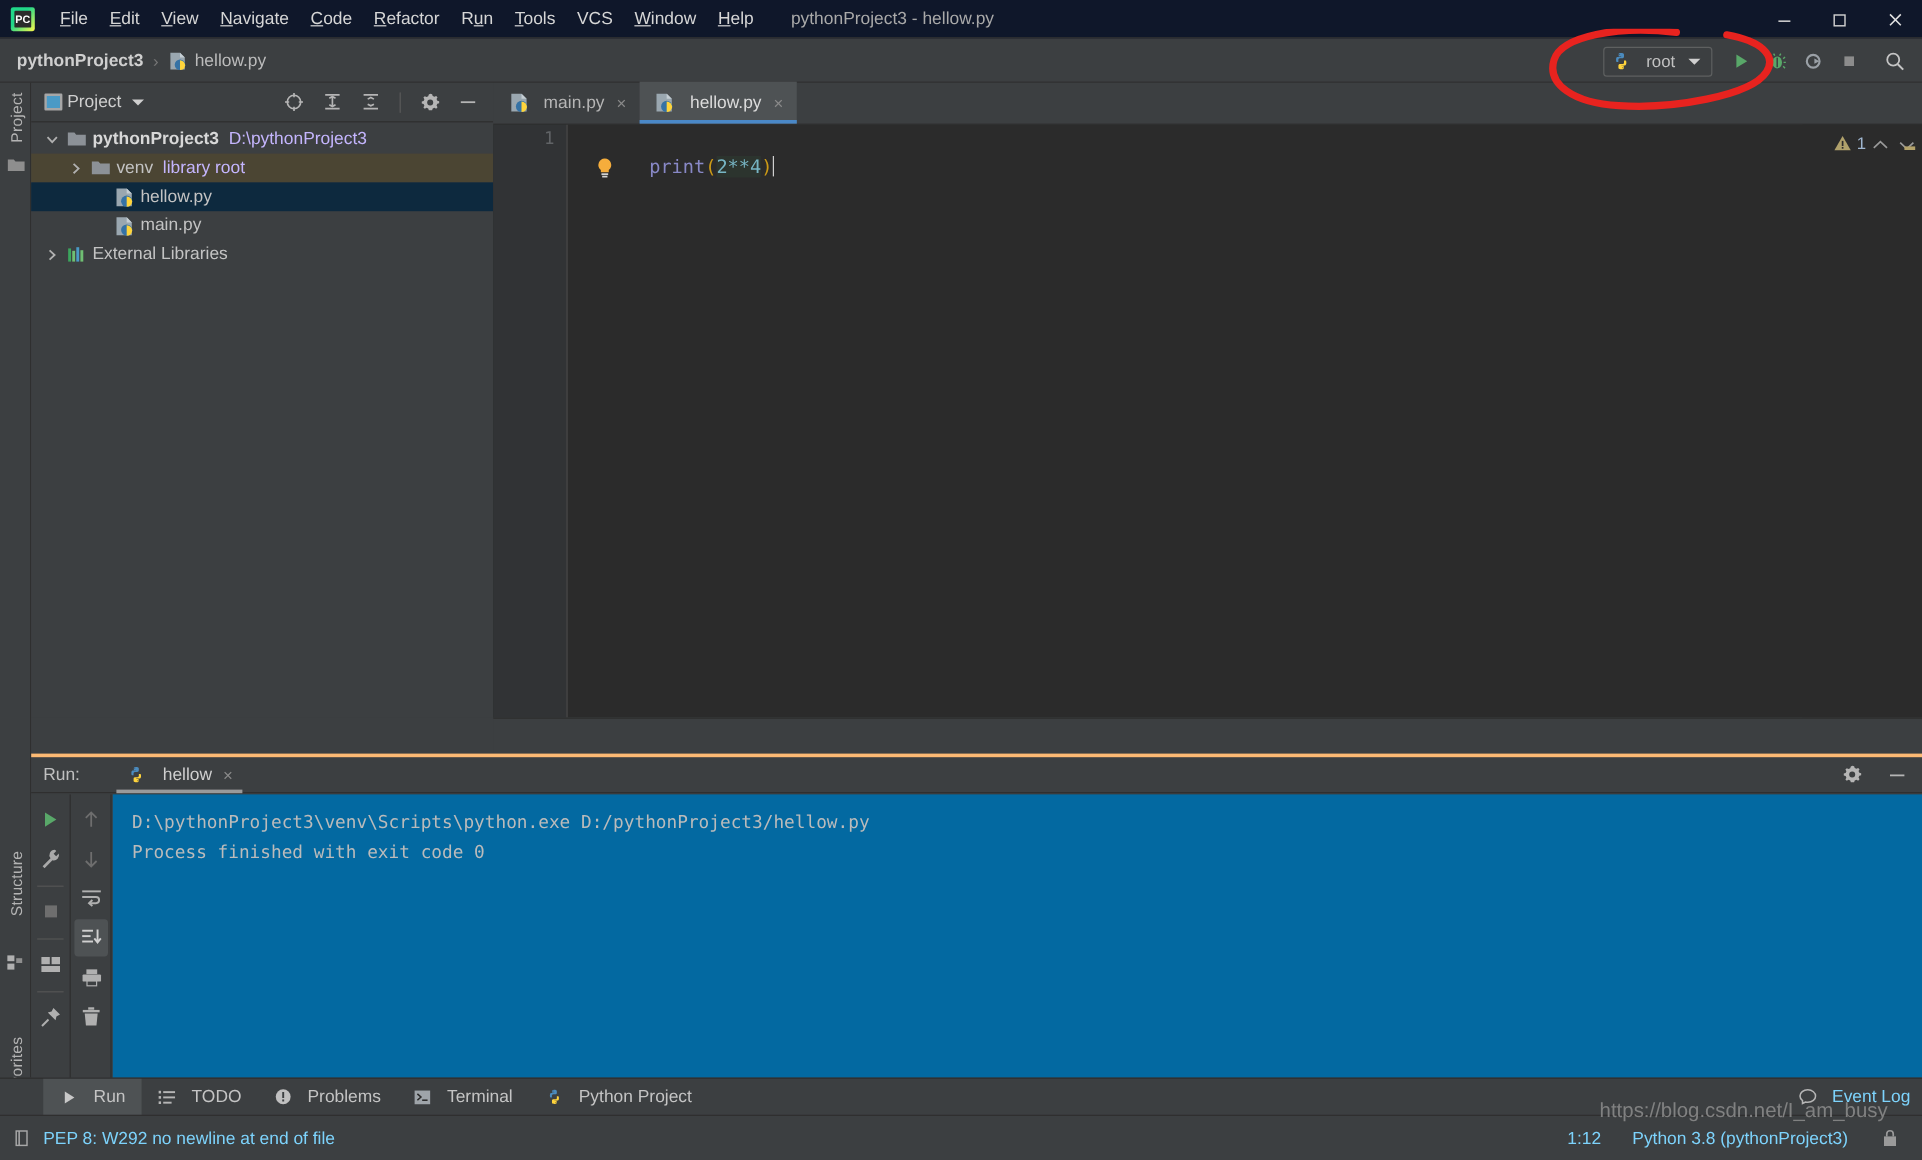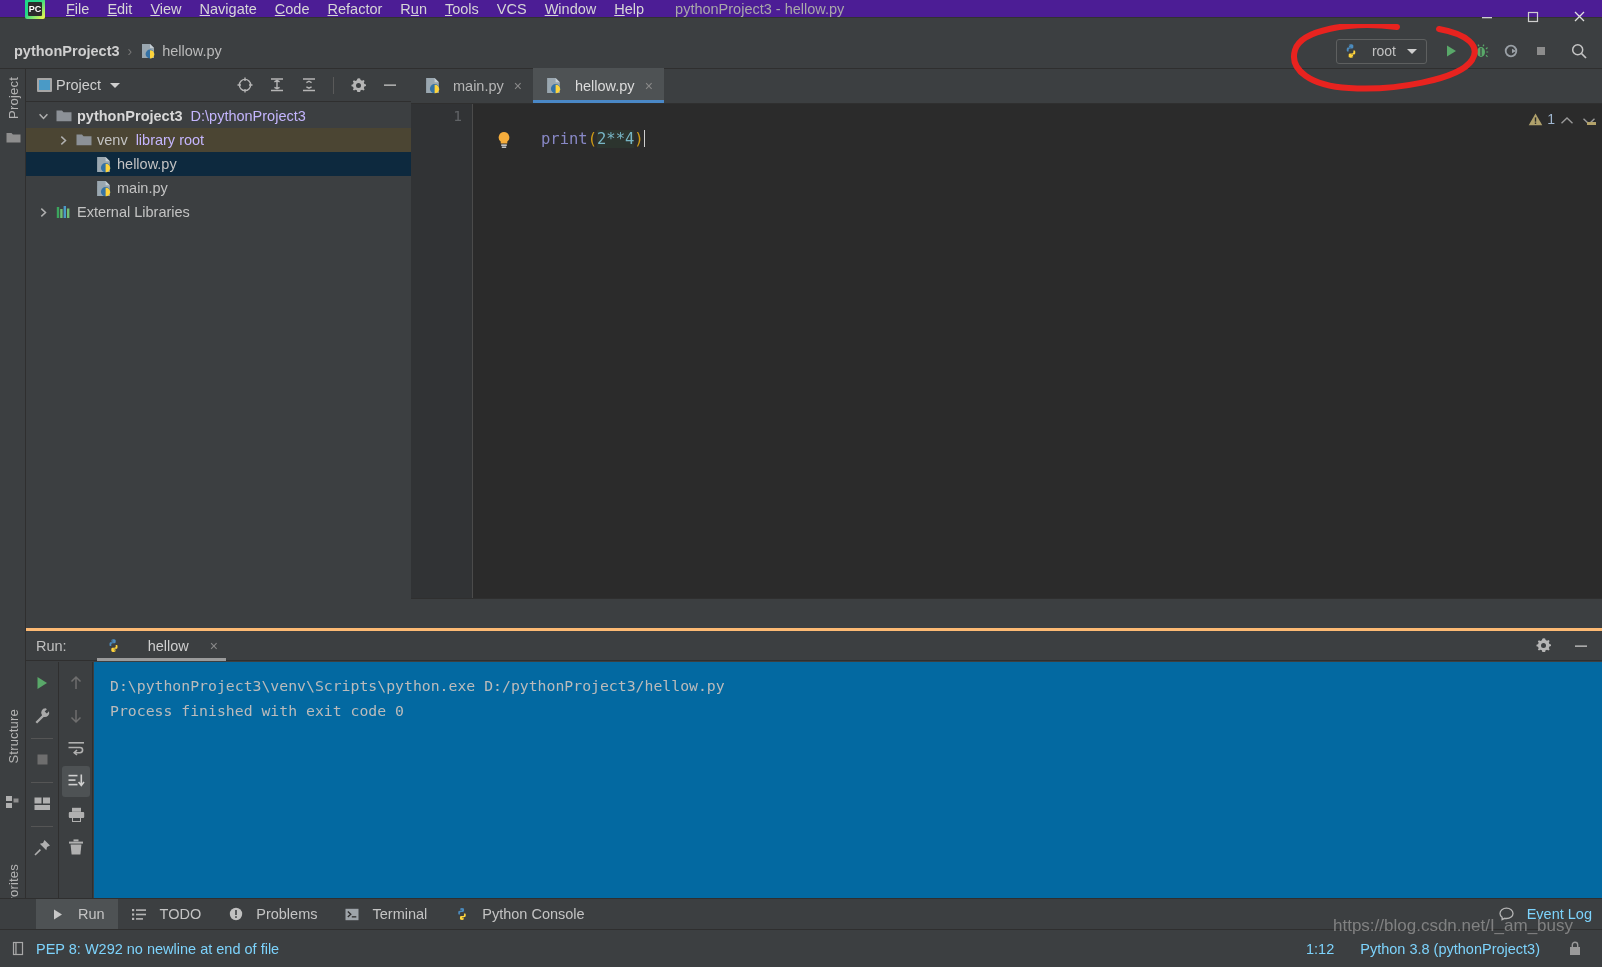--- a/index.html
+++ b/index.html
@@ -7,25 +7,24 @@
     width: 1602px; height: 967px;
     background: #3c3f41;
     font-family: "Liberation Sans", sans-serif;
     overflow: hidden;
     color: #bbbbbb;
   }
   #app { position: relative; width: 1602px; height: 967px; }
 
   
   .menubar {
-    position: absolute; left: 0; top: 0; width: 1602px; height: 18px;
-    background: #4c1d95;
+    position: absolute; left: 0; top: 0; width: 1602px; height: 32px;
+    background: #0f172a;
     display: flex; align-items: center;
     border-bottom: 1px solid #323232;
-    padding-left: 16px;
   }
   .pc-logo {
     width: 20px; height: 20px; margin-left: 9px; margin-right: 12px;
     background: linear-gradient(135deg,#21d789 0%,#21d789 40%,#fcf84a 100%);
     border-radius: 2px; position: relative; flex: none;
   }
   .pc-logo::after {
     content: ""; position: absolute; left: 3px; top: 3px; right: 3px; bottom: 3px;
     background: #2b2b2b; border-radius: 1px;
   }
@@ -218,21 +217,21 @@
   .runwin {
     position: absolute; left: 26px; top: 628px; width: 1576px; height: 270px;
     background: #3c3f41; border-top: 3px solid #fdba74;
   }
   .runhead {
     height: 30px; display: flex; align-items: center; position: relative;
     border-bottom: 1px solid #2f2f2f;
   }
   .runhead .runlbl { font-size: 14.5px; color: #c0c0c0; margin-left: 10px; }
   .runtab {
-    margin-left: 30px; height: 30px; display: flex; align-items: center; gap: 21px;
+    margin-left: 30px; height: 30px; display: flex; align-items: center; gap: 9px;
     font-size: 14.5px; color: #cfcfcf; position: relative; padding: 0 8px;
   }
   .runtab::after {
     content: ""; position: absolute; left: 0; right: 0; bottom: 0;
     height: 3px; background: #9a9a9a;
   }
   .runtab .x { color: #8a8a8a; font-size: 14px; }
   .runhead-right {
     position: absolute; right: 6px; display: flex; align-items: center; gap: 8px;
   }
@@ -748,21 +747,21 @@
         </span>
         <span>Terminal</span>
       </div>
       <div class="bb-item">
         <span class="ic">
           <svg class="ic-svg" width="14" height="14" viewBox="0 0 16 16">
             <path d="M7.9 1.2c-2.2 0-2 .95-2 .95v1.98h2.06v.3H5.1s-1.4-.16-1.4 2.05c0 2.2.4 2.13 1.22 2.13h.72V6.96s-.04-1.37 1.34-1.37h2.06s1.28.02 1.28-1.24V2.5s.2-1.3-2.42-1.3zM6.75 2.1a.4.4 0 1 1 0 .8.4.4 0 0 1 0-.8z" fill="#4B8BBE"></path>
             <path d="M8.1 14.8c2.2 0 2-.95 2-.95v-1.98H8.05v-.3h2.85s1.4.16 1.4-2.05c0-2.2-.4-2.13-1.22-2.13h-.72v1.65s.04 1.37-1.34 1.37H6.96s-1.28-.02-1.28 1.24v1.85s-.2 1.3 2.42 1.3zm1.15-.9a.4.4 0 1 1 0-.8.4.4 0 0 1 0 .8z" fill="#FFD43B"></path>
           </svg>
         </span>
-        <span>Python Console</span>
+        <span>Python Project</span>
       </div>
       <div class="bb-right">
         <span class="ic">
           <svg class="ic-svg" width="15" height="14" viewBox="0 0 15 14">
             <path d="M7.5 1.2 C3.8 1.2 1 3.6 1 6.4 c0 1.5.8 2.9 2.1 3.8 V12.6 l2.5-1.3 c.6.1 1.2.2 1.9.2 3.7 0 6.5-2.4 6.5-5.1 S11.2 1.2 7.5 1.2 z" fill="none" stroke="#b5b5b5" stroke-width="1.3"></path>
           </svg>
         </span>
         <span class="sb-text">Event Log</span>
       </div>
     </div>

